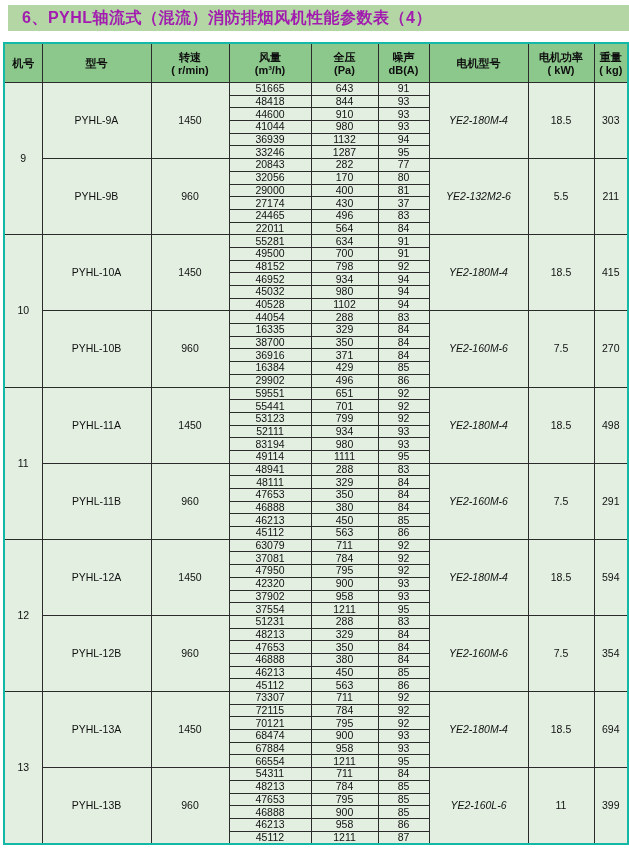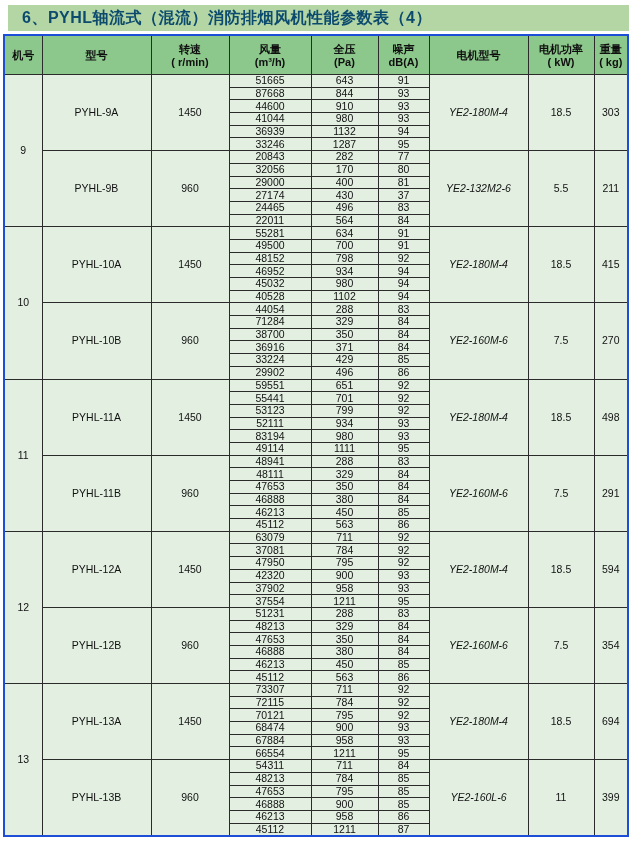--- a/index.html
+++ b/index.html
@@ -14,30 +14,30 @@
   }
   .title-band {
     margin-left: 8px;
     margin-top: 5px;
     height: 26px;
     line-height: 26px;
     background: var(--band-bg, #b3d6a4);
     font-size: 16px;
     font-weight: bold;
     padding-left: 14px;
-    color: #0c4a6e;
+    color: #a21caf;
     letter-spacing: 0.5px;
   }
   table.perf {
     border-collapse: collapse;
     table-layout: fixed;
     margin-left: 3px;
-    margin-top: 3px;
+    margin-top: 11px;
     width: 624px;
-    border: 2px solid #1d4ed8;
+    border: 2px solid #14b8a6;
   }
   table.perf th, table.perf td {
     border: 1px solid #2b2b2b;
     background: var(--cell-bg, #e3f0e1);
     text-align: center;
     vertical-align: middle;
     padding: 0;
     overflow: hidden;
     white-space: nowrap;
   }
@@ -133,21 +133,21 @@
         <td rowspan="6" class="c-model">PYHL-9A</td>
         <td rowspan="6" class="c-speed">1450</td>
         <td class="c-flow">51665</td>
         <td class="c-pressure">643</td>
         <td class="c-noise">91</td>
         <td rowspan="6" class="c-motor">YE2-180M-4</td>
         <td rowspan="6" class="c-power">18.5</td>
         <td rowspan="6" class="c-weight">303</td>
       </tr>
       <tr>
-        <td class="c-flow">87668</td>
+        <td class="c-flow">48418</td>
         <td class="c-pressure">844</td>
         <td class="c-noise">93</td>
       </tr>
       <tr>
         <td class="c-flow">44600</td>
         <td class="c-pressure">910</td>
         <td class="c-noise">93</td>
       </tr>
       <tr>
         <td class="c-flow">41044</td>
@@ -239,36 +239,36 @@
         <td rowspan="6" class="c-model">PYHL-10B</td>
         <td rowspan="6" class="c-speed">960</td>
         <td class="c-flow">44054</td>
         <td class="c-pressure">288</td>
         <td class="c-noise">83</td>
         <td rowspan="6" class="c-motor">YE2-160M-6</td>
         <td rowspan="6" class="c-power">7.5</td>
         <td rowspan="6" class="c-weight">270</td>
       </tr>
       <tr>
-        <td class="c-flow">71284</td>
+        <td class="c-flow">16335</td>
         <td class="c-pressure">329</td>
         <td class="c-noise">84</td>
       </tr>
       <tr>
         <td class="c-flow">38700</td>
         <td class="c-pressure">350</td>
         <td class="c-noise">84</td>
       </tr>
       <tr>
         <td class="c-flow">36916</td>
         <td class="c-pressure">371</td>
         <td class="c-noise">84</td>
       </tr>
       <tr>
-        <td class="c-flow">33224</td>
+        <td class="c-flow">16384</td>
         <td class="c-pressure">429</td>
         <td class="c-noise">85</td>
       </tr>
       <tr>
         <td class="c-flow">29902</td>
         <td class="c-pressure">496</td>
         <td class="c-noise">86</td>
       </tr>
       <tr>
         <td rowspan="12" class="c-size">11</td>

